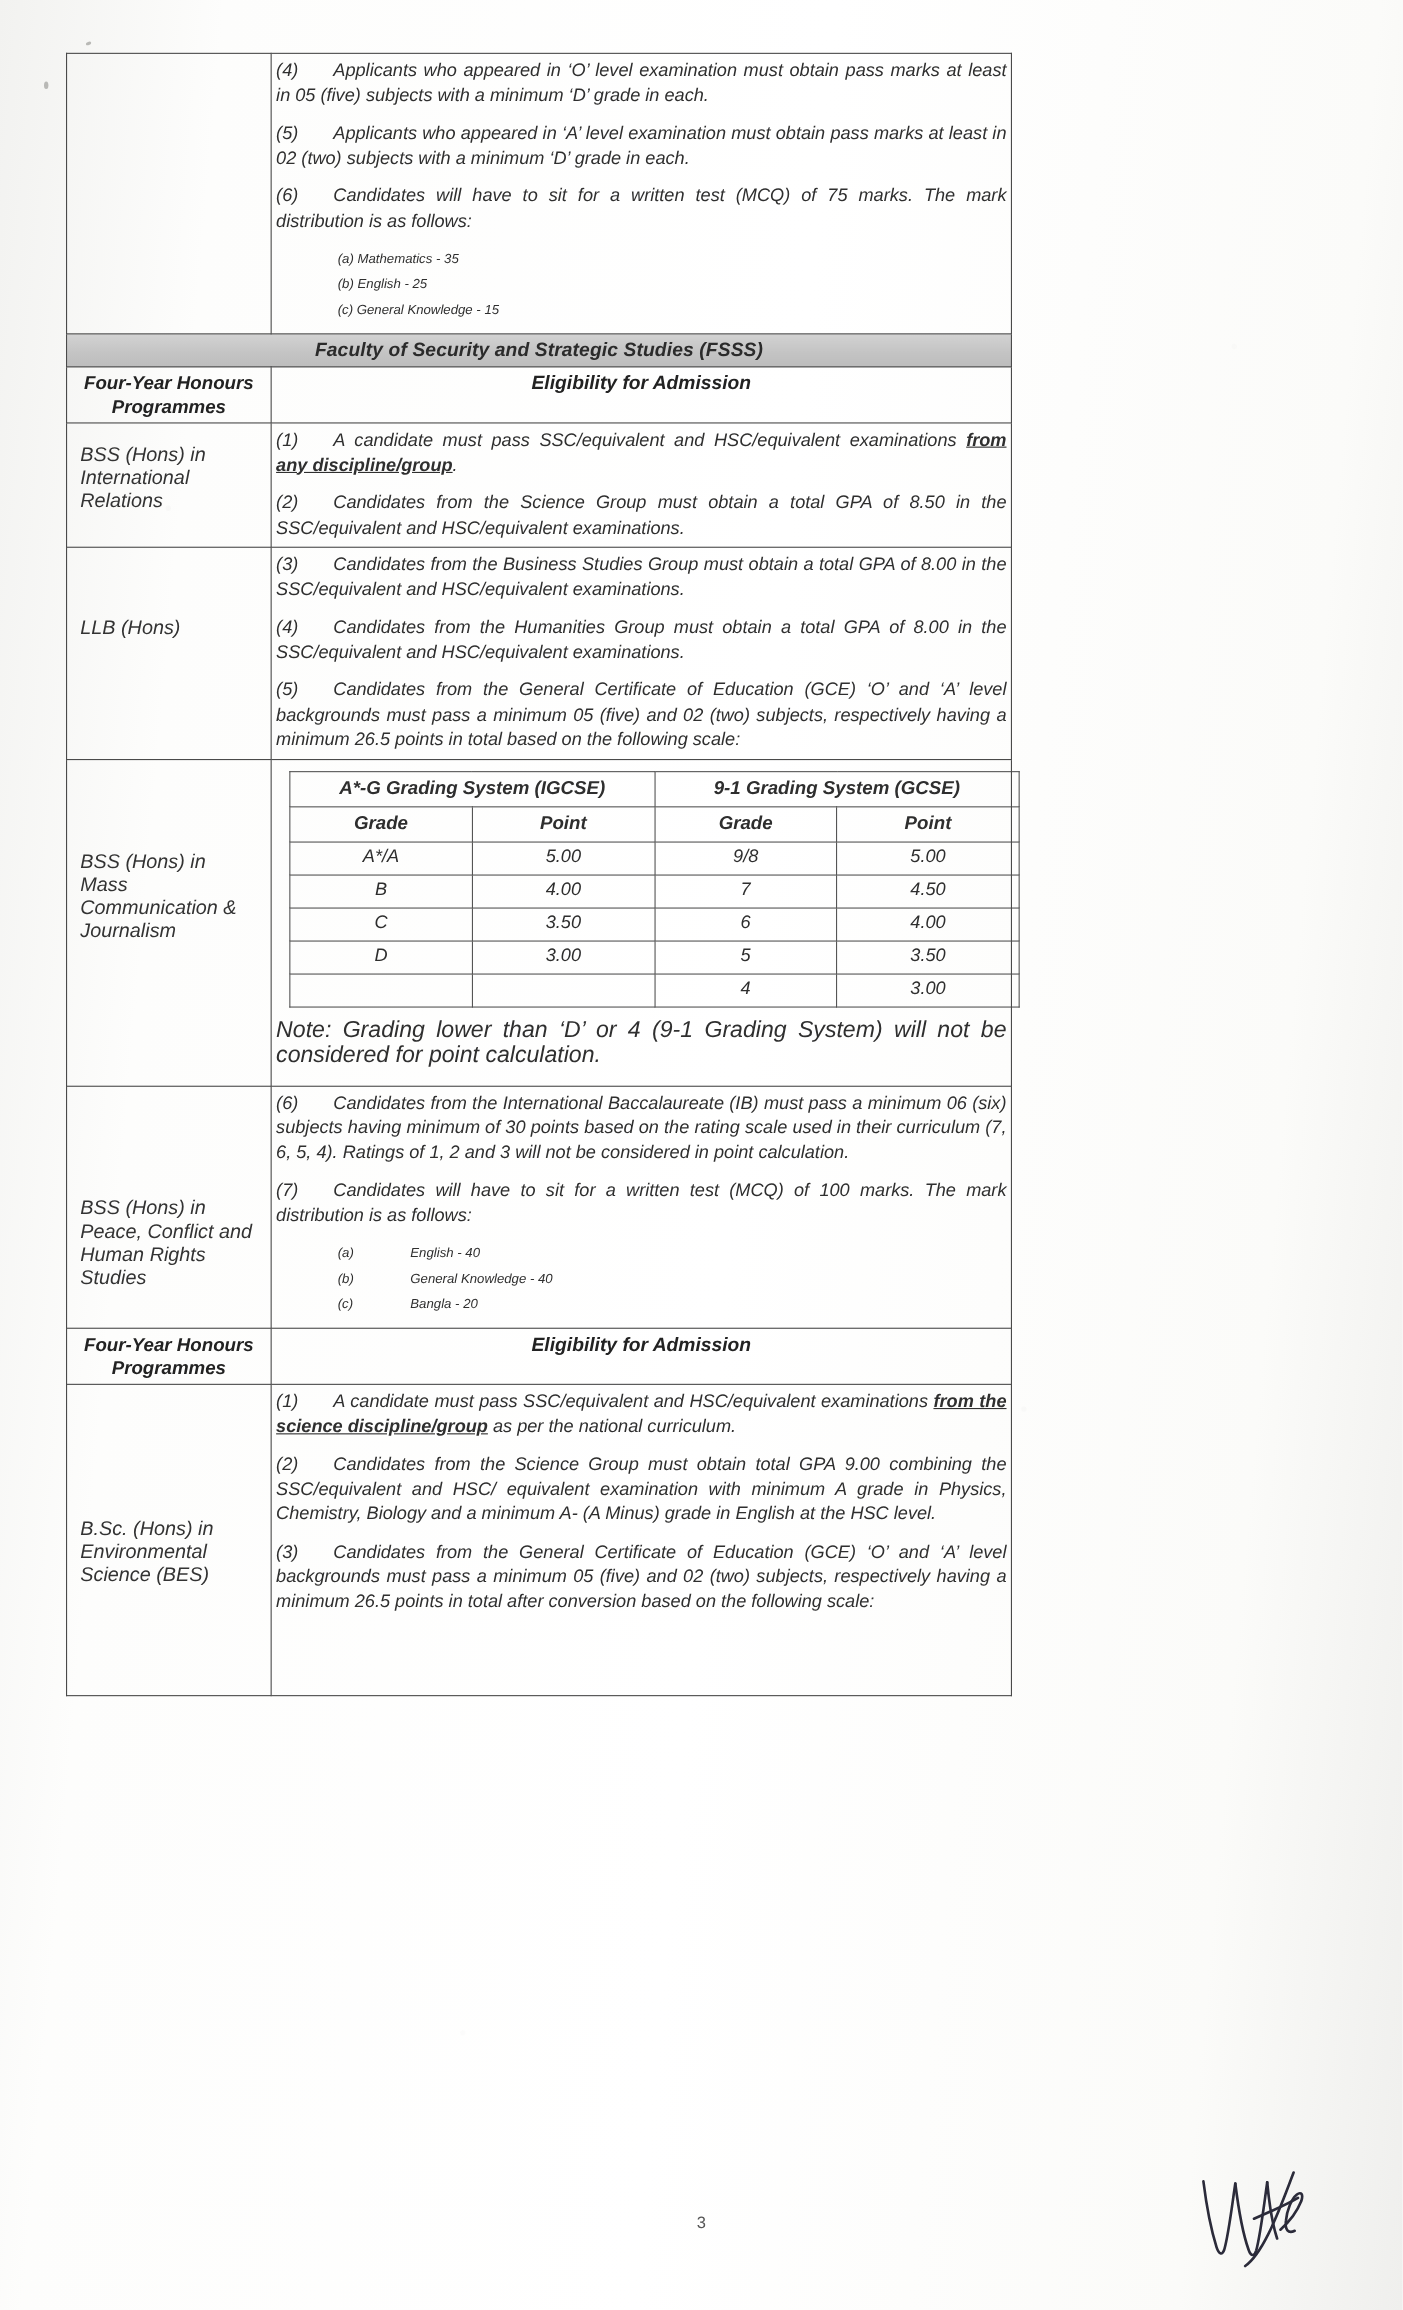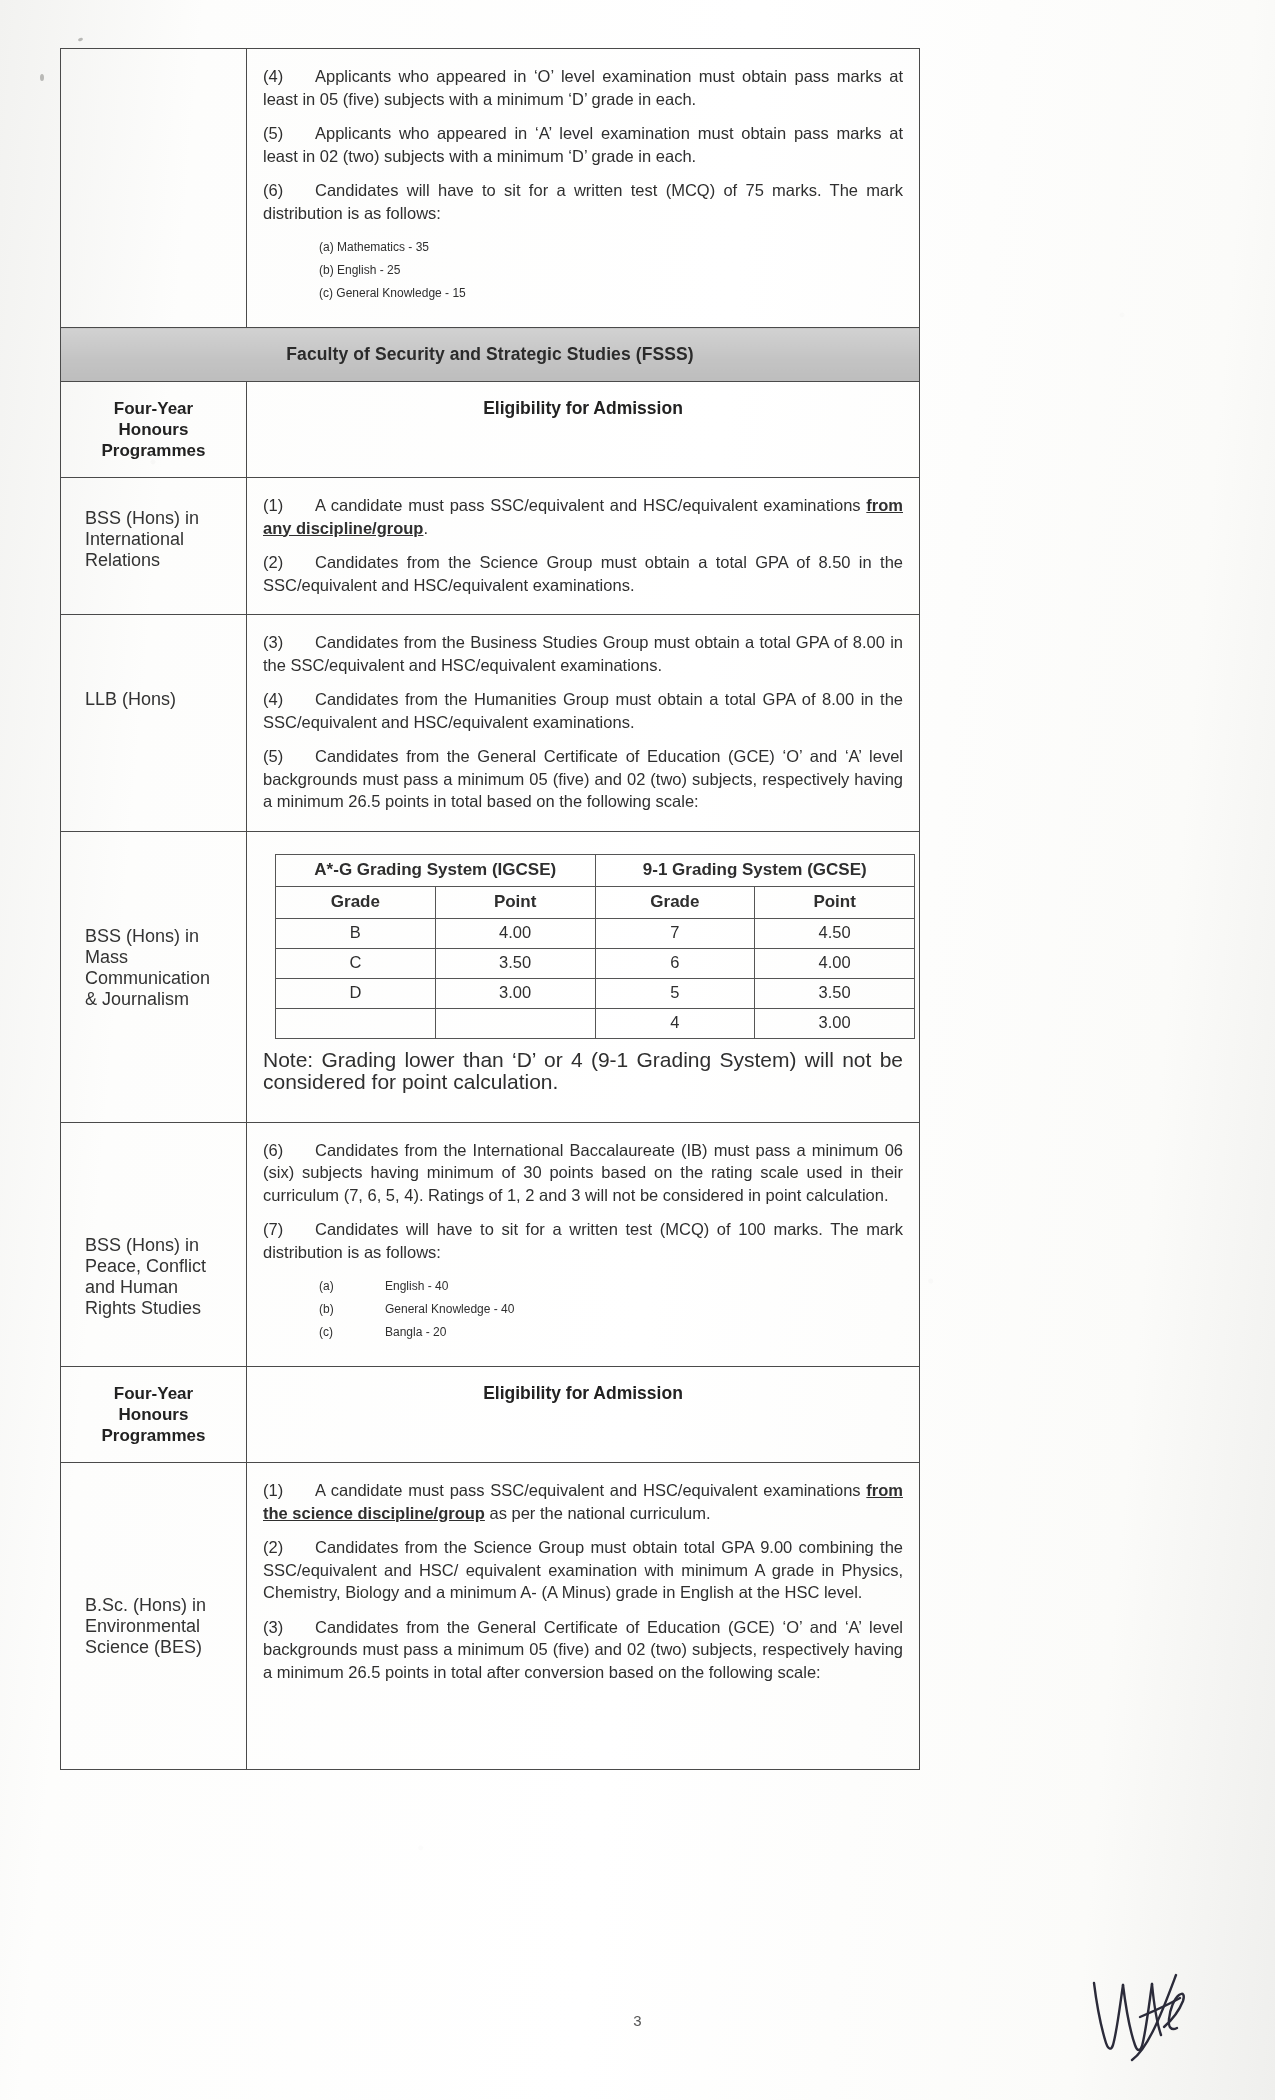--- a/index.html
+++ b/index.html
@@ -37,21 +37,22 @@
   }
   table.main{
     width:860px;
     border-collapse:collapse;
     table-layout:fixed;
   }
   table.main > tbody > tr > td,
   table.main > tbody > tr > th{
     border:1px solid #4a4a4a;
     vertical-align:top;
-    padding:16px;
+    padding:4px;
+    font-style:italic;
   }
   .col-prog{width:186px;}
 
   .progcell{
     padding:14px 8px 10px 8px;
     font-size:18px;
     line-height:21px;
     color:#333;
   }
   .progcell.mid{padding-top:58px;}
@@ -230,20 +231,26 @@
               <tbody>
                 <tr>
                   <th colspan="2" class="sys">A*-G Grading System (IGCSE)</th>
                   <th colspan="2" class="sys">9-1 Grading System (GCSE)</th>
                 </tr>
                 <tr>
                   <th>Grade</th>
                   <th>Point</th>
                   <th>Grade</th>
                   <th>Point</th>
+                </tr>
+                <tr>
+                  <td>A*/A</td>
+                  <td>5.00</td>
+                  <td>9/8</td>
+                  <td>5.00</td>
                 </tr>
                 <tr>
                   <td>B</td>
                   <td>4.00</td>
                   <td>7</td>
                   <td>4.50</td>
                 </tr>
                 <tr>
                   <td>C</td>
                   <td>3.50</td>

